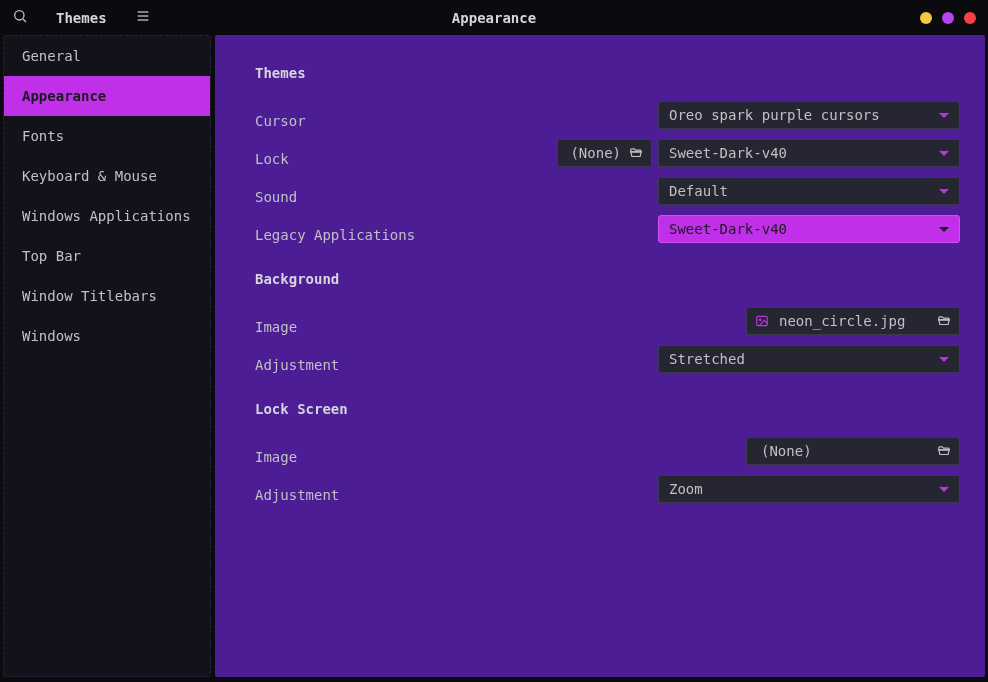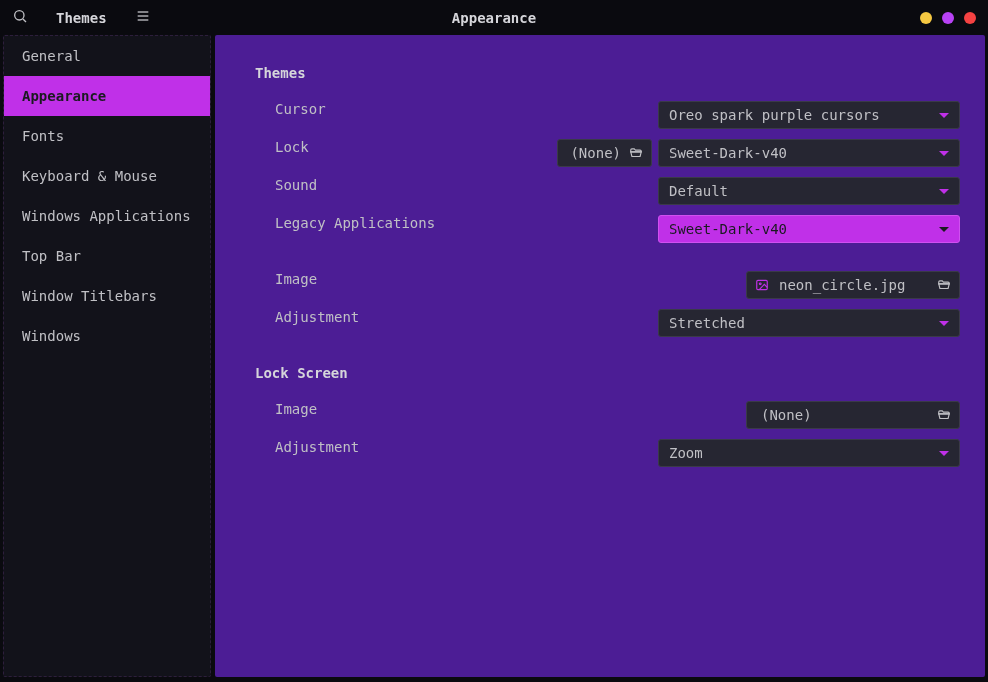--- a/index.html
+++ b/index.html
@@ -76,24 +76,23 @@
       max-width: 705px;
     }
     .section-heading {
       font-weight: bold;
       color: #d5d5da;
       margin-bottom: 20px;
     }
     .section + .section { margin-top: 28px; }
     .row {
       display: flex;
-      align-items: flex-start;
+      align-items: flex-end;
       height: 28px;
       margin-bottom: 10px;
-      margin-left: 20px;
     }
     .row:last-child { margin-bottom: 0; }
     .row-label {
       flex: 0 0 auto;
       color: #c0c0c5;
     }
     .row-spacer { flex: 1; }
     .control-stack { display: flex; gap: 6px; }
     .select-box {
       width: 302px;
@@ -257,20 +256,21 @@
           <span class="row-label">Legacy Applications</span>
           <span class="row-spacer"></span>
           <div class="select-box accent">
             <span class="select-text">Sweet-Dark-v40</span>
             <span class="caret"></span>
           </div>
         </div>
       </div>
 
       <div class="section">
+        <div class="section-heading">Background</div>
 
         <div class="row">
           <span class="row-label">Image</span>
           <span class="row-spacer"></span>
           <div class="file-box">
             <span class="image-icon">
               <svg viewBox="0 0 24 24" fill="none" stroke="#c030e8" stroke-width="2">
                 <rect x="3" y="4" width="18" height="16" rx="2"></rect>
                   <circle cx="9" cy="10" r="1.5"></circle>
                   <path d="M21 16l-5-5-8 8"></path>

